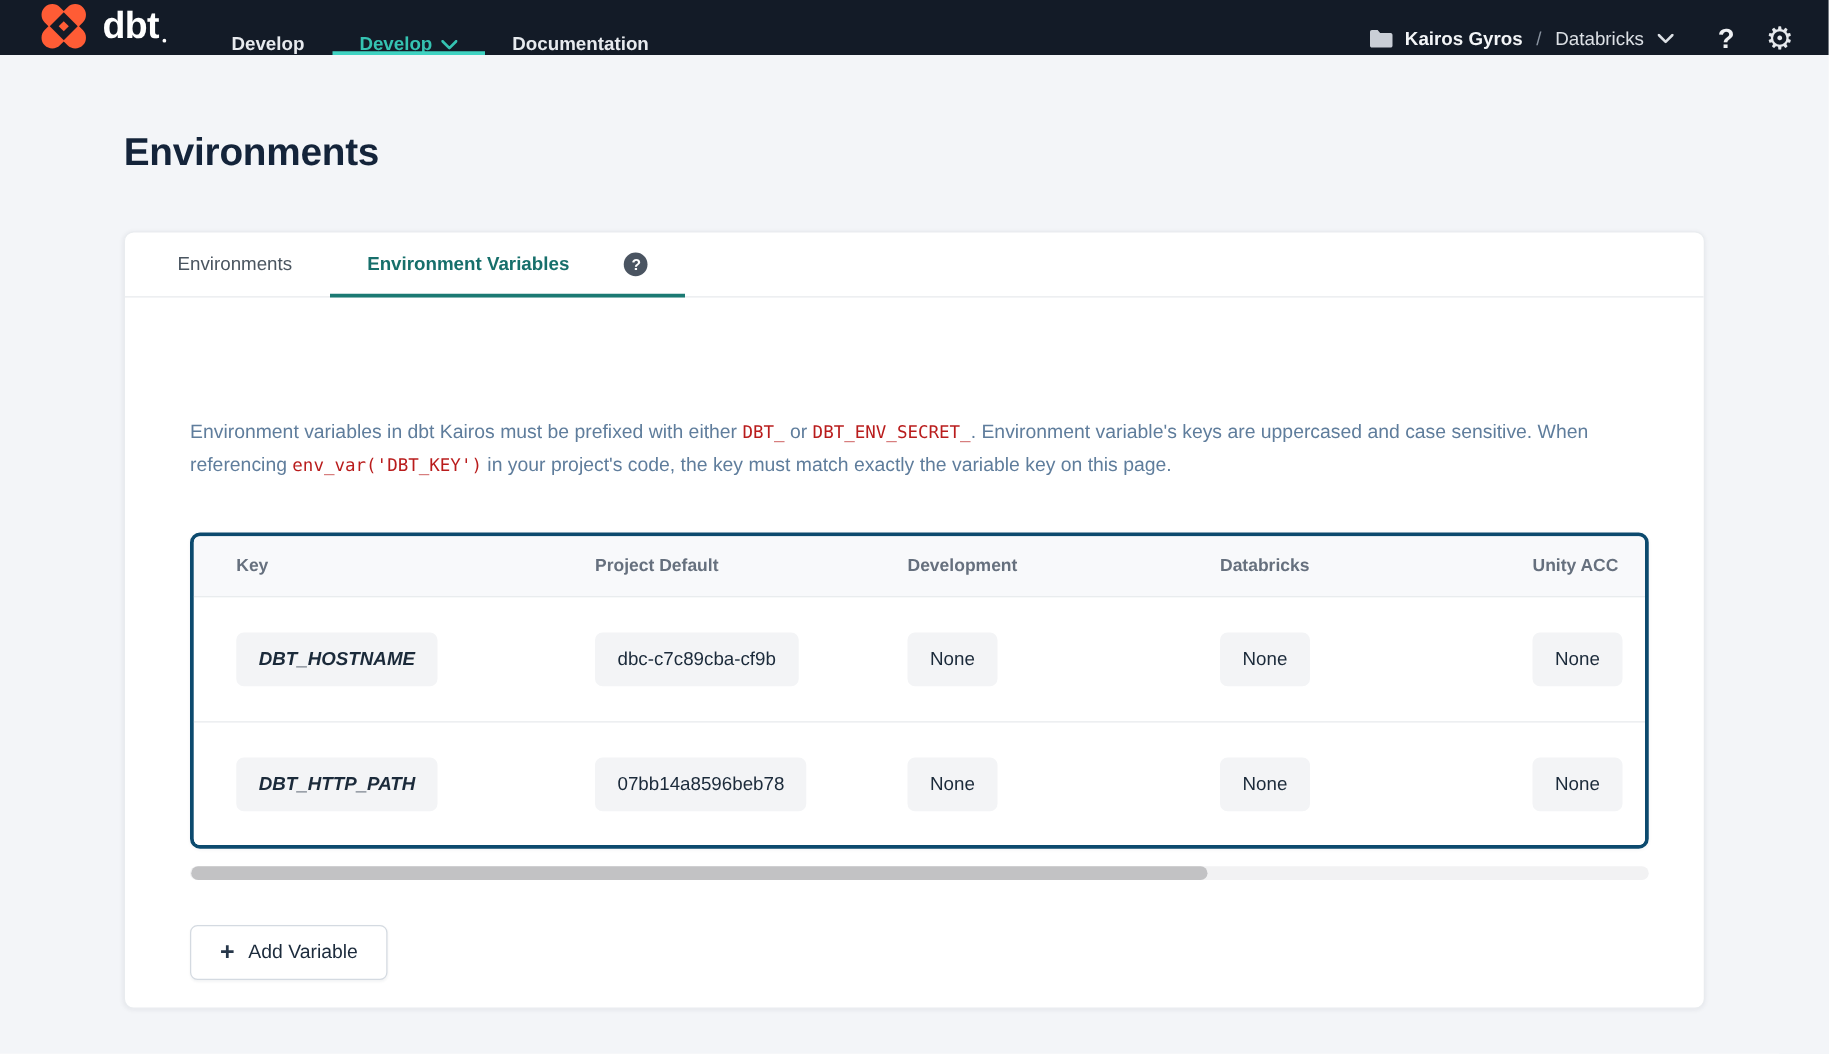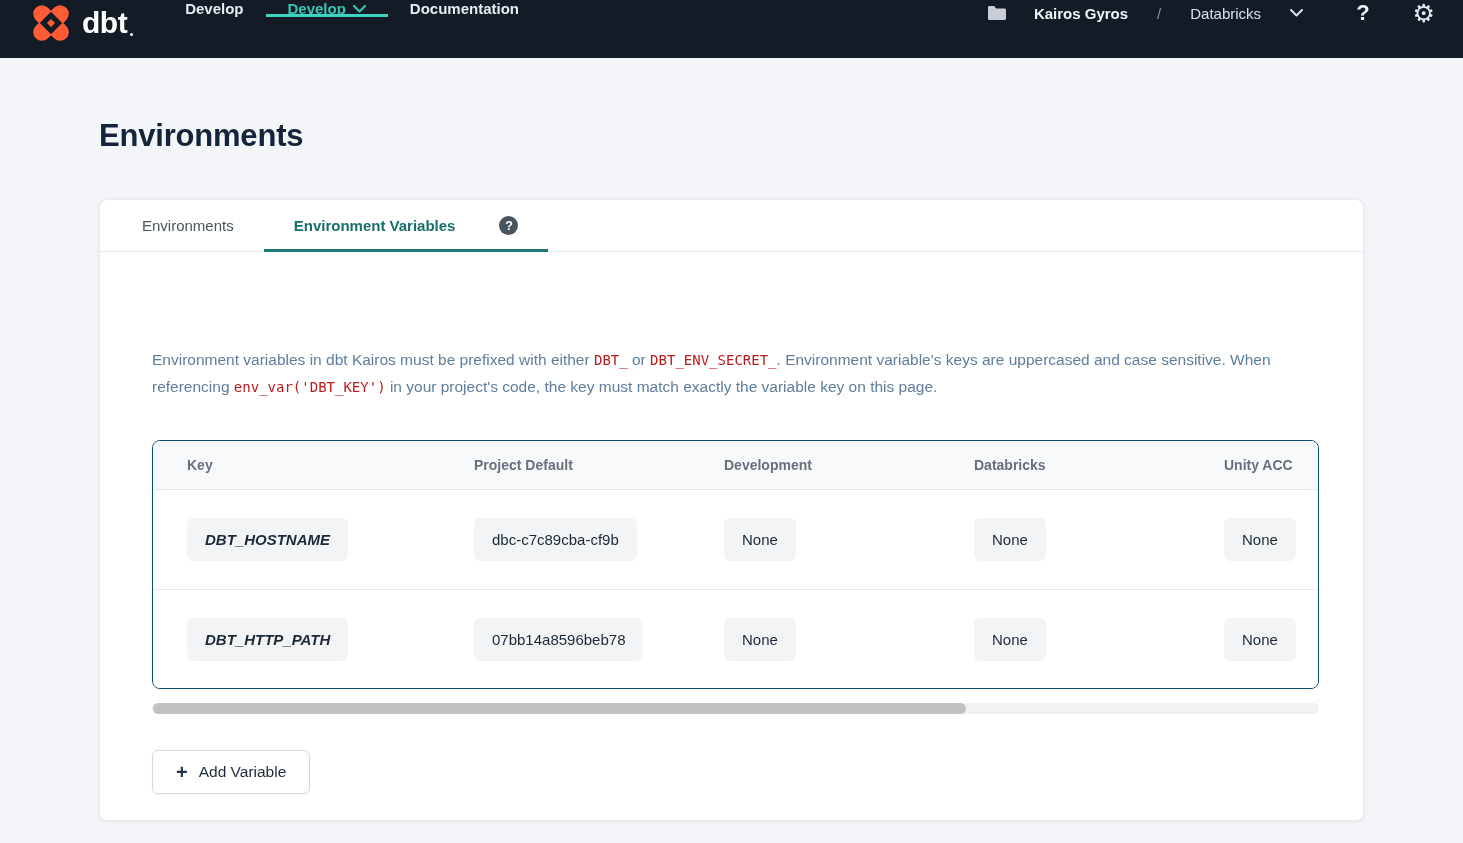--- a/index.html
+++ b/index.html
@@ -5,24 +5,24 @@
   * { margin: 0; padding: 0; box-sizing: border-box; }
   html, body { width: 1463px; height: 843px; overflow: hidden; }
   body {
     font-family: "Liberation Sans", sans-serif;
     background: #f3f5f8;
     color: #16253b;
   }
 
   
   .topnav {
-    height: 58px;
+    height: 44px;
     background: #131b27;
     display: flex;
-    align-items: flex-start;
+    align-items: flex-end;
     padding: 0 28px 0 28px;
   }
   .brand {
     display: flex;
     align-items: center;
     margin-right: 36px;
   }
   .brand svg { width: 46px; height: 46px; display: block; }
   .brand-word {
     color: #ffffff;
@@ -62,21 +62,21 @@
     left: 0; right: 0; bottom: 0;
     height: 3px;
     background: #3fd3c2;
   }
   .nav-item .chev { display: block; }
 
   .nav-right {
     margin-left: auto;
     display: flex;
     align-items: center;
-    gap: 27px;
+    gap: 9px;
   }
   .folder-ic { display: block; }
   .proj-name { color: #f3f5f7; font-size: 15px; font-weight: 700; }
   .proj-sep { color: #8a94a1; font-size: 15px; padding: 0 2px; }
   .env-name { color: #dce0e5; font-size: 15px; }
   .acct-chev { margin-left: 2px; display: block; }
   .help-glyph {
     color: #eef0f3;
     font-size: 22px;
     font-weight: 700;
@@ -162,21 +162,21 @@
   .desc code {
     font-family: "DejaVu Sans Mono", monospace;
     font-size: 14px;
     color: #b91c1c;
   }
 
   
   .table-clip {
     margin-top: 40px;
     width: 1167px;
-    border: 1px solid #0c4a6e;
+    border: 3px solid #0c4a6e;
     border-radius: 8px;
     box-shadow: 0 1px 3px rgba(22, 34, 50, 0.05);
     overflow: hidden;
   }
   .table-inner { width: 1660px; }
   .t-head {
     display: flex;
     height: 49px;
     align-items: center;
     background: #f8f9fb;

